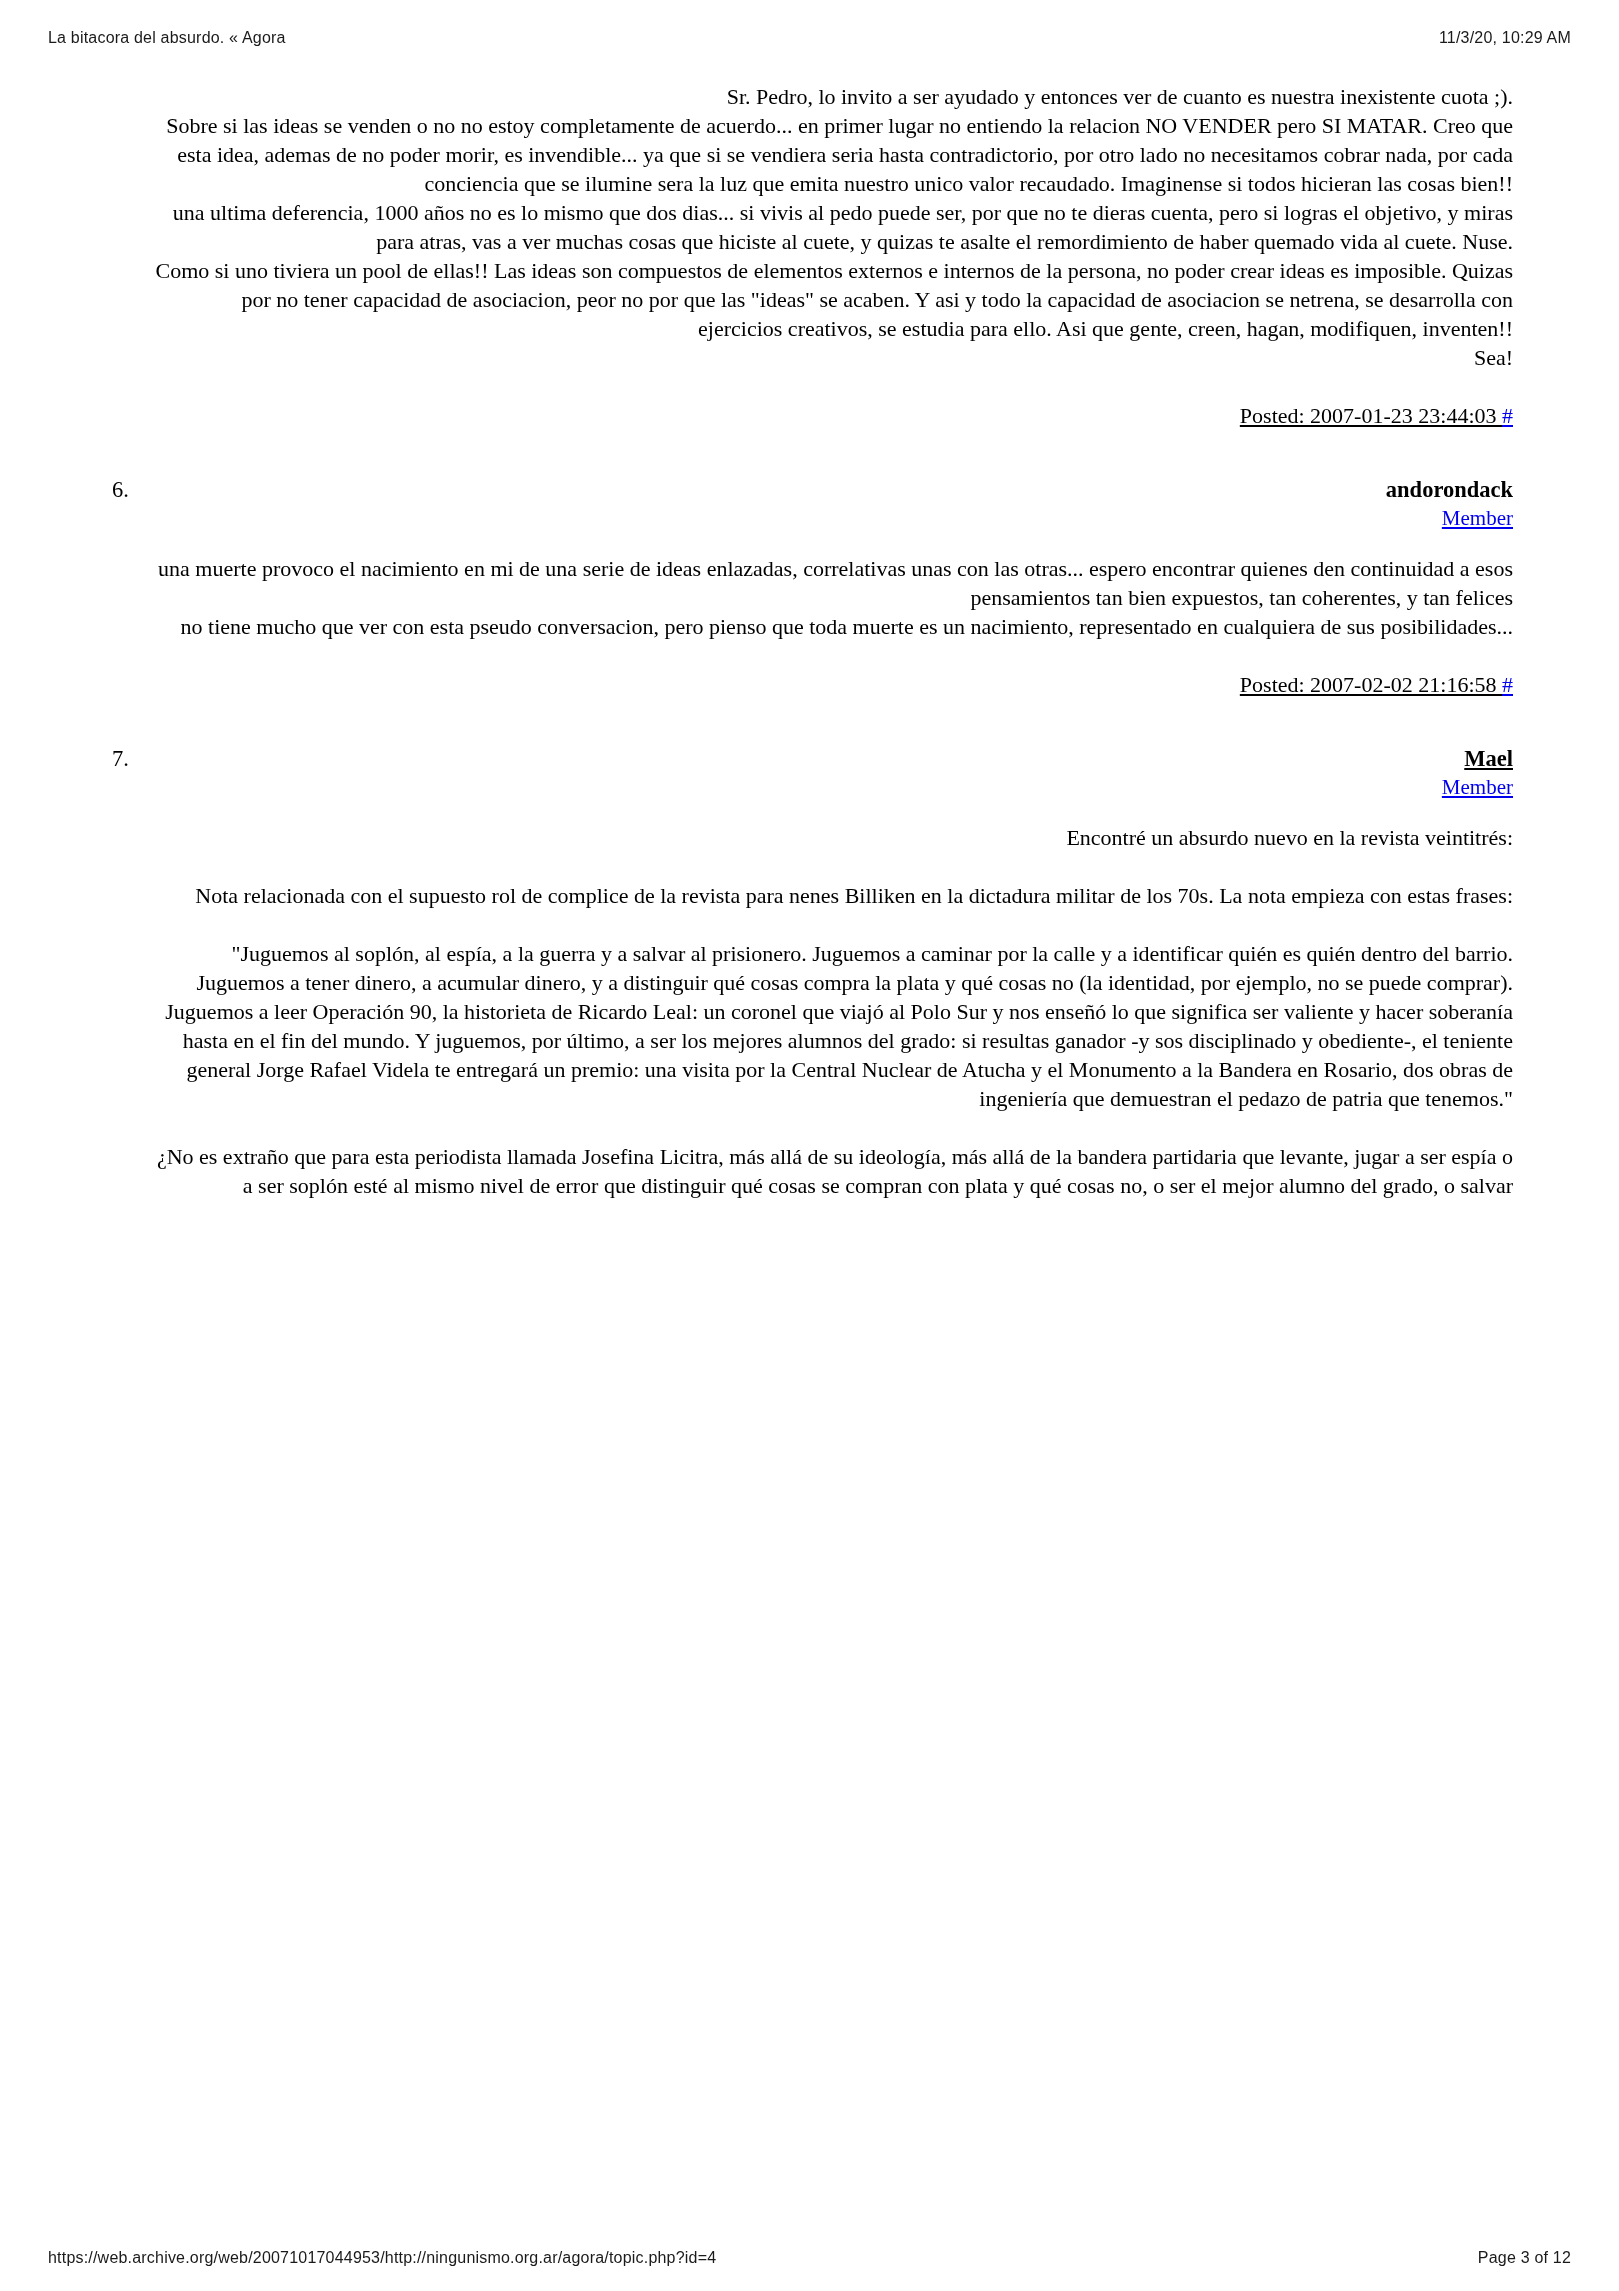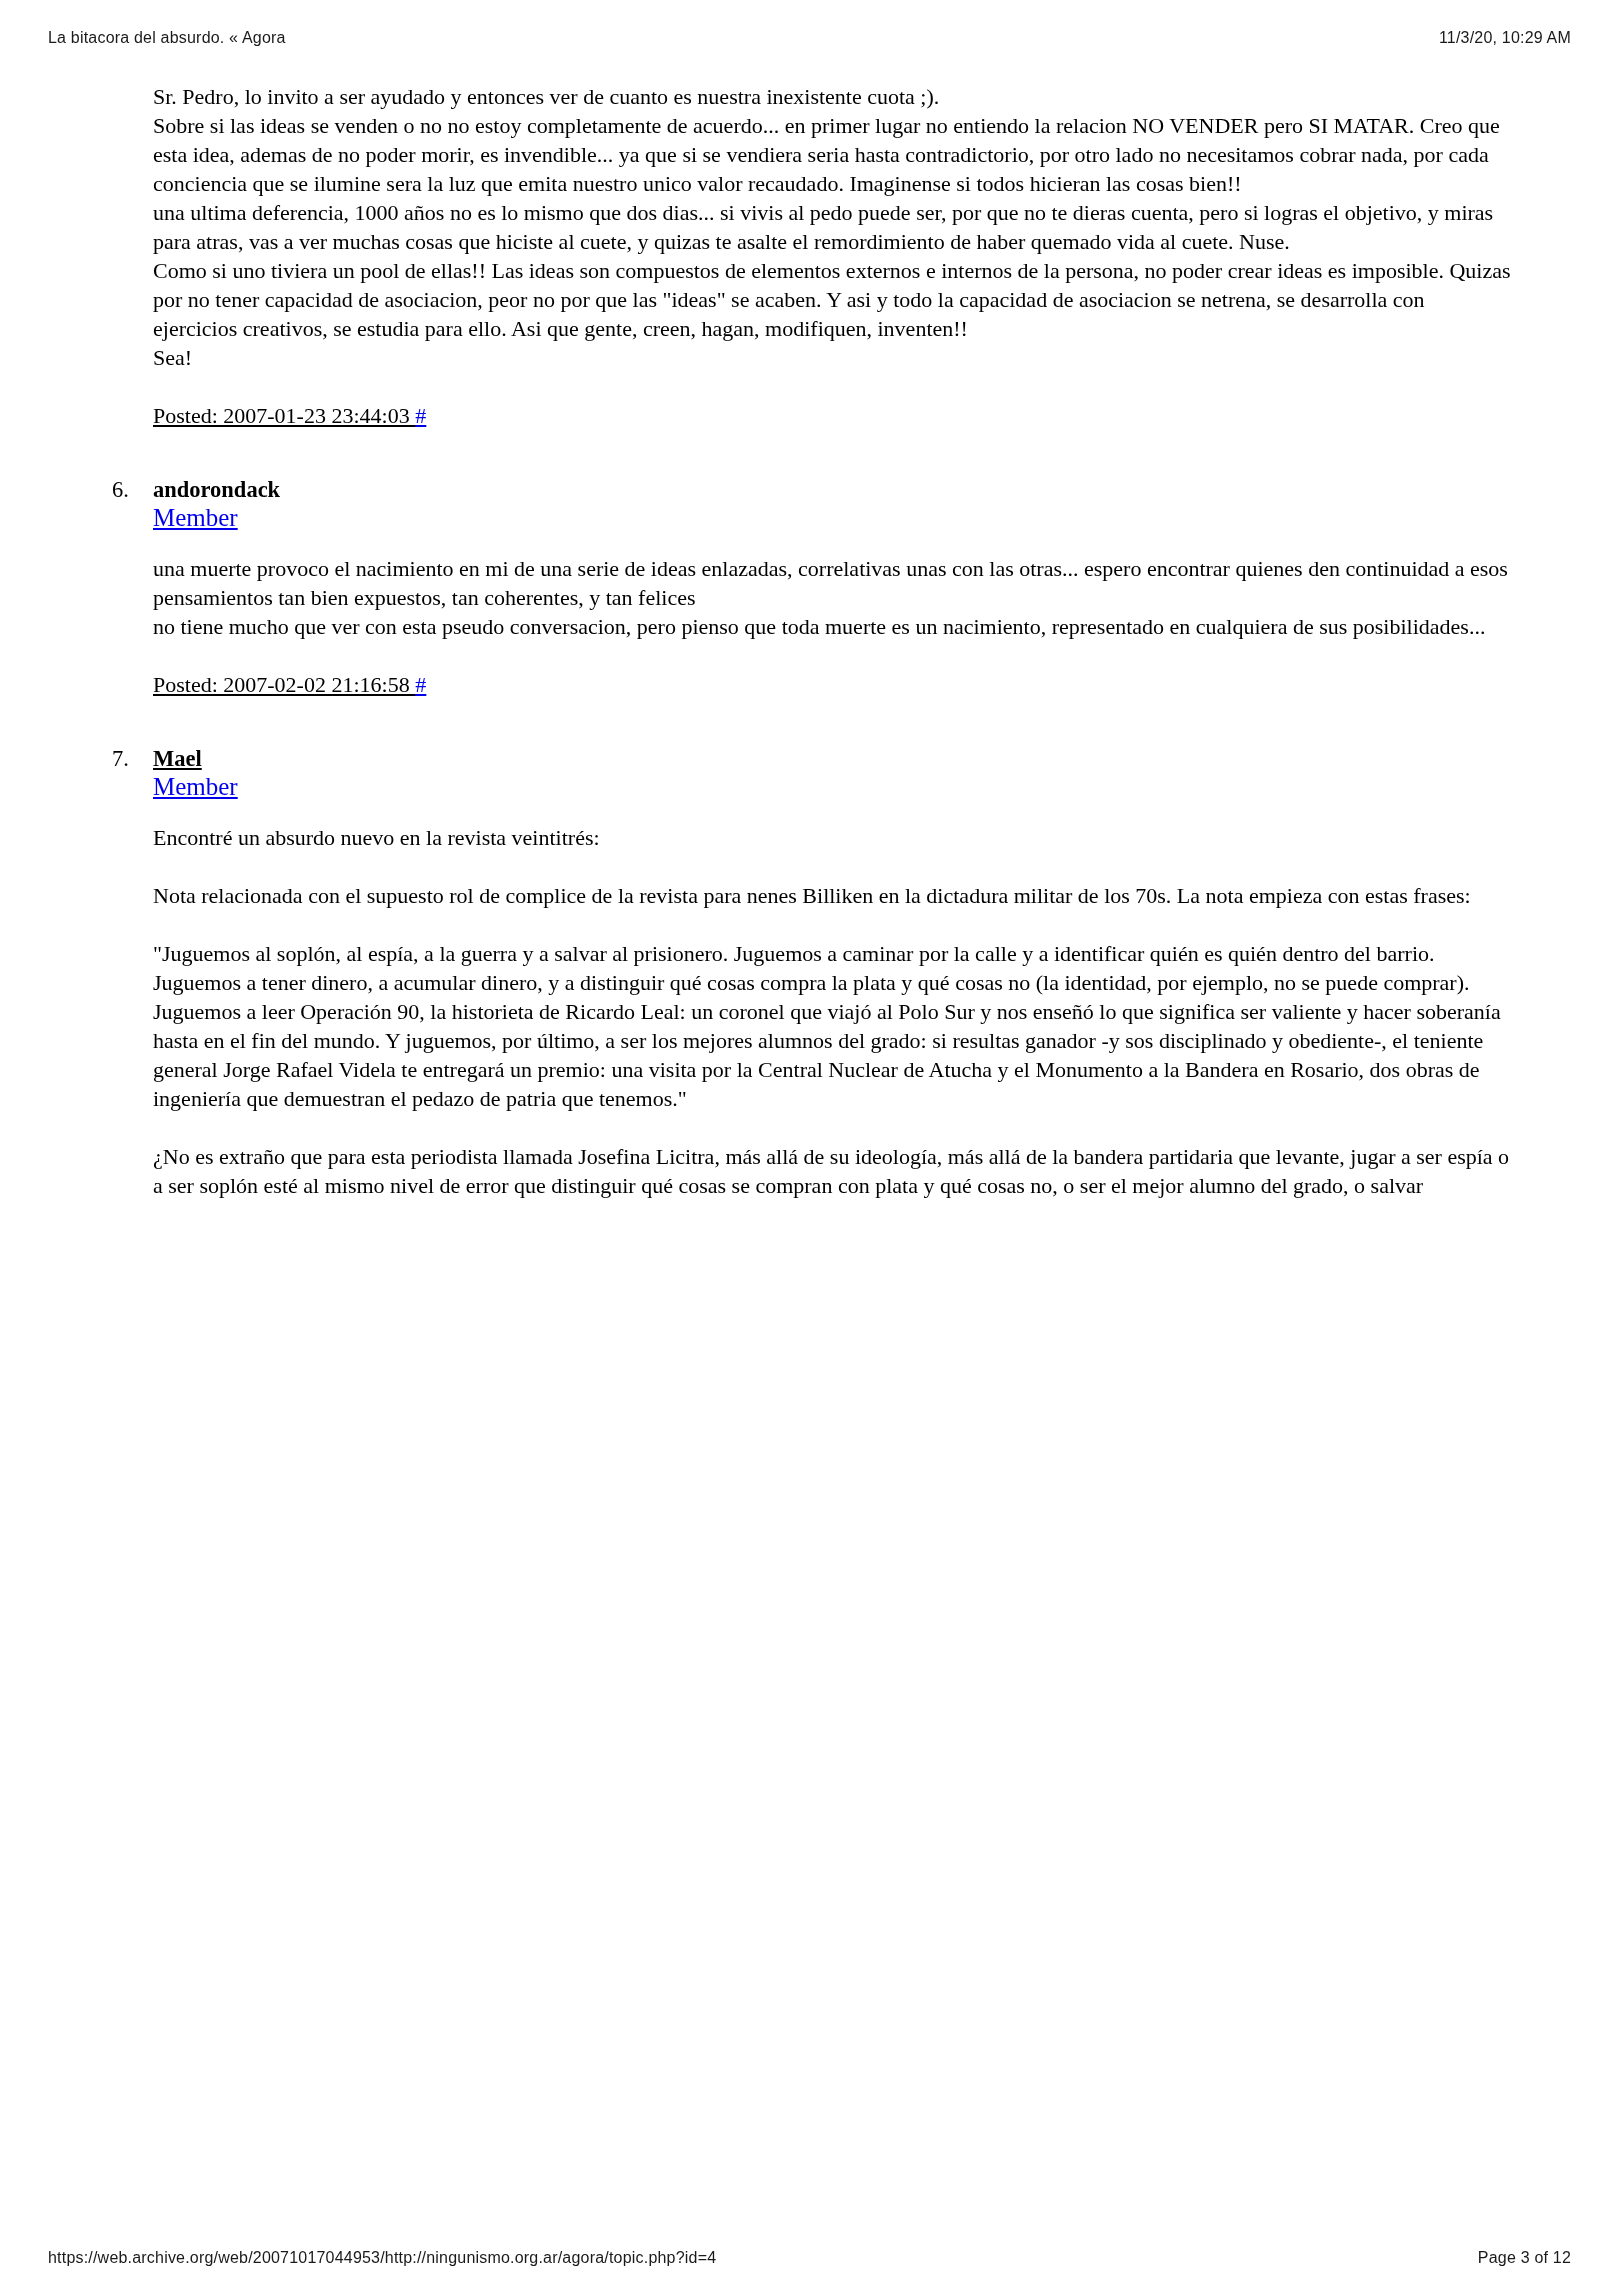--- a/index.html
+++ b/index.html
@@ -33,38 +33,38 @@
     position: absolute;
     top: 82px;
     left: 153px;
     width: 1360px;
     font-size: 22px;
     line-height: 29px;
   }
 
   a { color: var(--link, #0000EE); text-decoration: underline; }
 
-  .post { margin-top: 45px; }
+  .post { margin-top: 45px; text-align: right; }
   .post:first-child { margin-top: 0; }
 
   .post-head {
     position: relative;
     font-size: 22.5px;
     line-height: 29px;
   }
   .post-number {
     position: absolute;
     left: -41px;
     font-weight: normal;
   }
   .author { font-weight: bold; color: #000; }
   .author-link { font-weight: bold; }
 
   .role-line {
-    font-size: 25px;
+    font-size: 21px;
     line-height: 24.5px;
     margin-top: 2px;
     margin-bottom: 23.5px;
   }
 
   .para { margin-bottom: 29px; }
   .para:last-child { margin-bottom: 0; }
 
   .posted { margin-top: 29px; text-decoration: underline; }
 </style>

